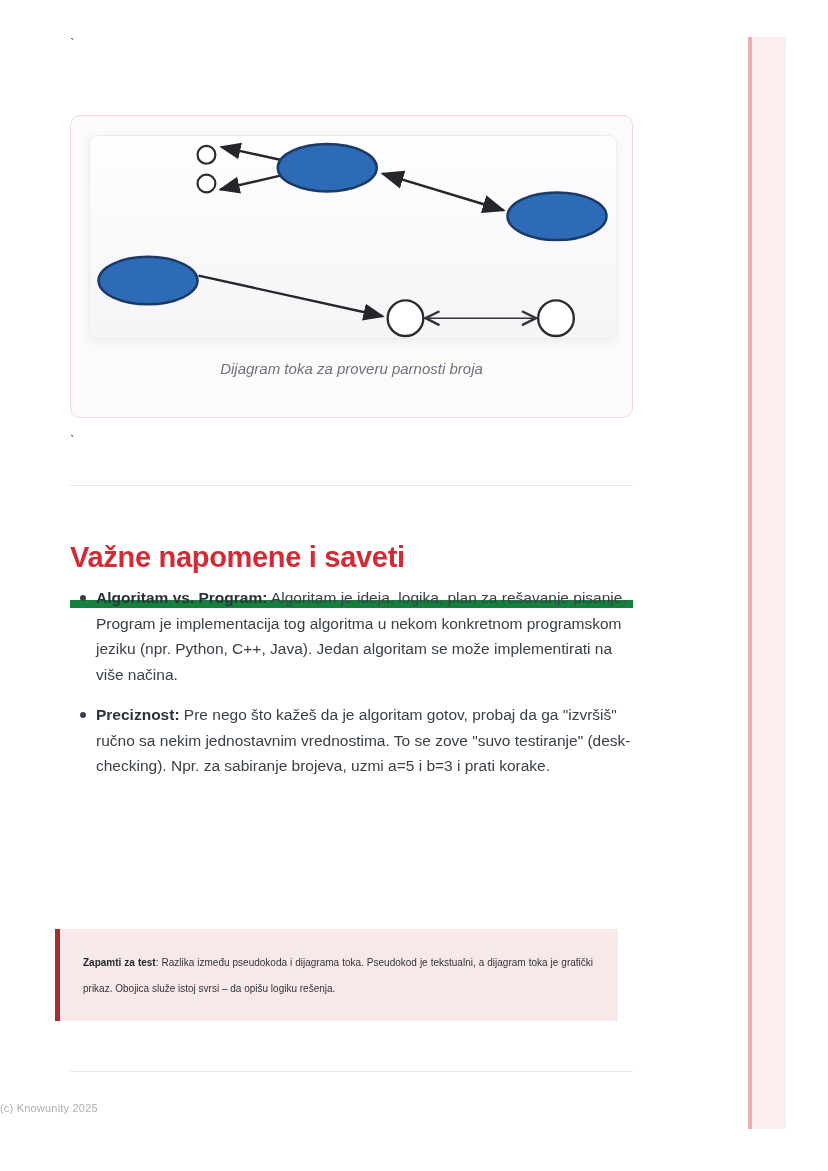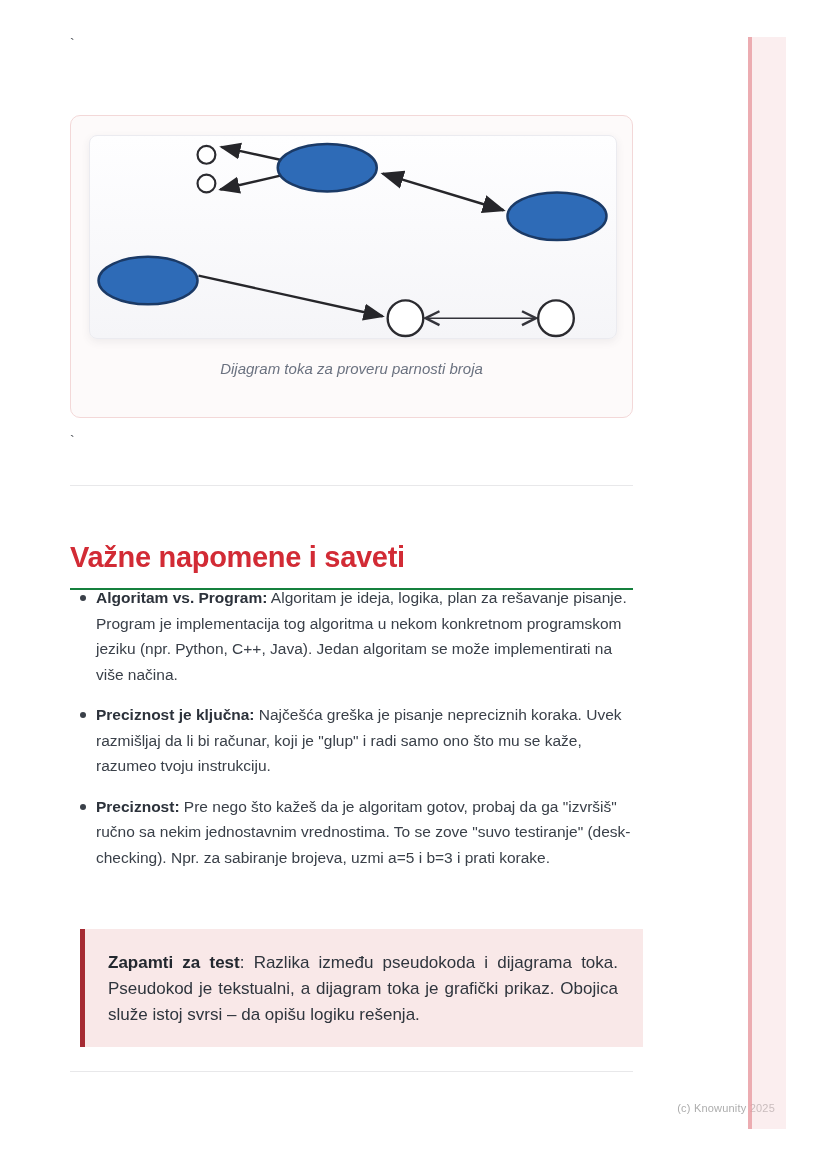--- a/index.html
+++ b/index.html
@@ -26,36 +26,36 @@
   .figure-panel svg{display:block;width:100%;height:100%;}
   .figure-caption{position:absolute;left:0;top:244px;width:100%;text-align:center;
     font-size:15px;font-style:italic;color:#6b7280;}
 
   .divider{position:absolute;left:70px;width:563px;height:0;border-top:1px solid #e8e8ea;}
   .divider.d1{top:485px;}
   .divider.d2{top:1071px;}
 
   .section-title{position:absolute;left:70px;top:521px;width:563px;
     font-size:29px;font-weight:700;color:#d22b35;letter-spacing:-0.3px;line-height:34px;
-    padding-bottom:14px;border-bottom:2px solid #15803d;}
+    padding-bottom:26px;border-bottom:8px solid #15803d;}
 
   .bullets{position:absolute;left:70px;top:585px;width:563px;}
   .bullet{position:relative;padding-left:26px;margin-bottom:15px;
     font-size:15.5px;line-height:25.5px;color:#3a4049;}
   .bullet::before{content:"";position:absolute;left:10px;top:10px;width:6px;height:6px;
     border-radius:50%;background:#3a4049;}
   .bullet .lead{font-weight:700;color:#2c323b;}
 
-  .callout{position:absolute;left:80px;top:929px;width:563px;box-sizing:border-box;
+  .callout{position:absolute;left:55px;top:929px;width:563px;box-sizing:border-box;
     background:#f9e8e8;border-left:5px solid #a62b33;
     padding:21px 25px 19px 23px;text-align:justify;
-    font-size:17px;line-height:26px;color:#2f353d;}
+    font-size:10px;line-height:26px;color:#2f353d;}
   .callout .lead{font-weight:700;color:#23282f;}
 
-  .footer{position:absolute;left:0;top:1102px;width:775px;text-align:right;
+  .footer{position:absolute;left:0;top:1102px;width:775px;
     font-size:11px;color:#adadad;letter-spacing:0.2px;z-index:1;}
 </style>
 </head>
 <body>
 
 <div class="page">
 
   <span class="tick t1">`</span>
 
   <div class="figure-card">
@@ -92,23 +92,20 @@
 
   <div class="divider d1"></div>
 
   <h1 class="section-title">Važne napomene i saveti</h1>
 
   <div class="bullets">
     <div class="bullet">
       <span class="lead">Algoritam vs. Program:</span><span> Algoritam je ideja, logika, plan za rešavanje pisanje. Program je implementacija tog algoritma u nekom konkretnom programskom jeziku (npr. Python, C++, Java). Jedan algoritam se može implementirati na više načina.</span>
     </div>
     <div class="bullet">
-      <span class="lead">Preciznost je ključna:</span><span> Najčešća greška je pisanje nepreciznih koraka. Uvek razmišljaj da li bi računar, koji je "glup" i radi samo ono što mu se kaže, razumeo tvoju instrukciju.</span>
-    </div>
-    <div class="bullet">
       <span class="lead">Preciznost:</span><span> Pre nego što kažeš da je algoritam gotov, probaj da ga "izvršiš" ručno sa nekim jednostavnim vrednostima. To se zove "suvo testiranje" (desk-checking). Npr. za sabiranje brojeva, uzmi a=5 i b=3 i prati korake.</span>
     </div>
   </div>
 
   <div class="callout">
     <span class="lead">Zapamti za test</span><span>: Razlika između pseudokoda i dijagrama toka. Pseudokod je tekstualni, a dijagram toka je grafički prikaz. Obojica služe istoj svrsi – da opišu logiku rešenja.</span>
   </div>
 
   <div class="divider d2"></div>
 

